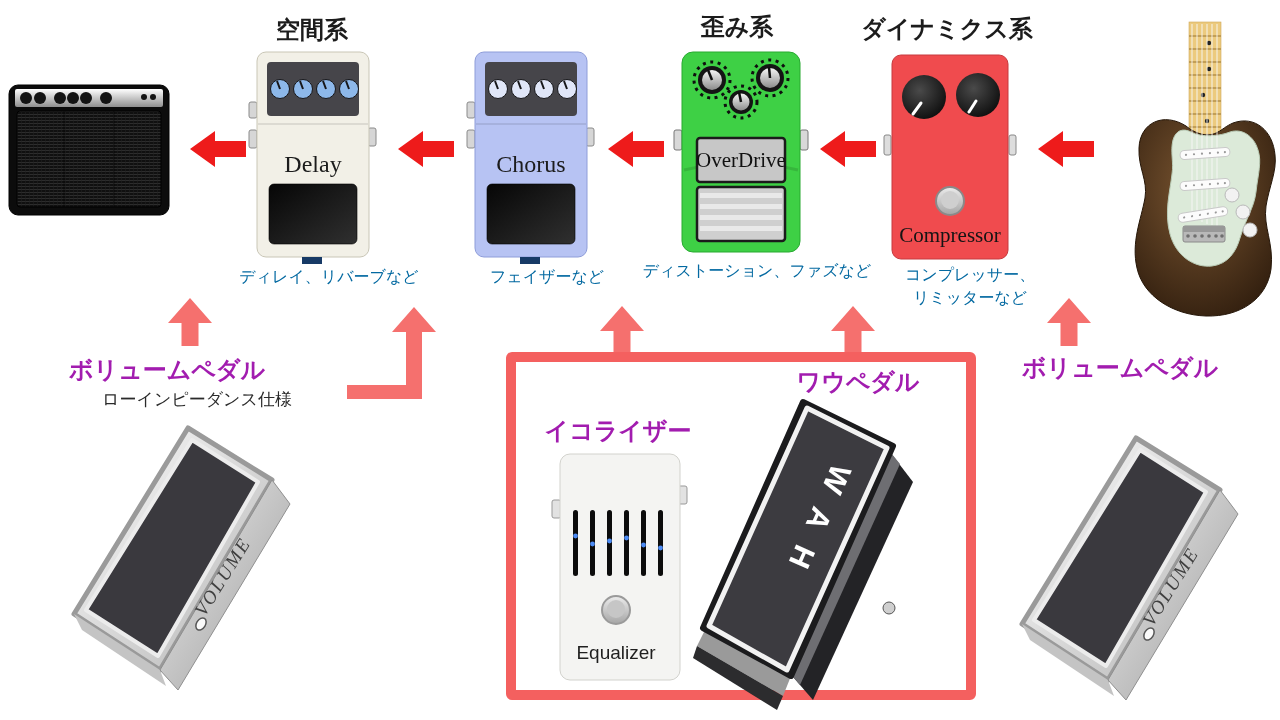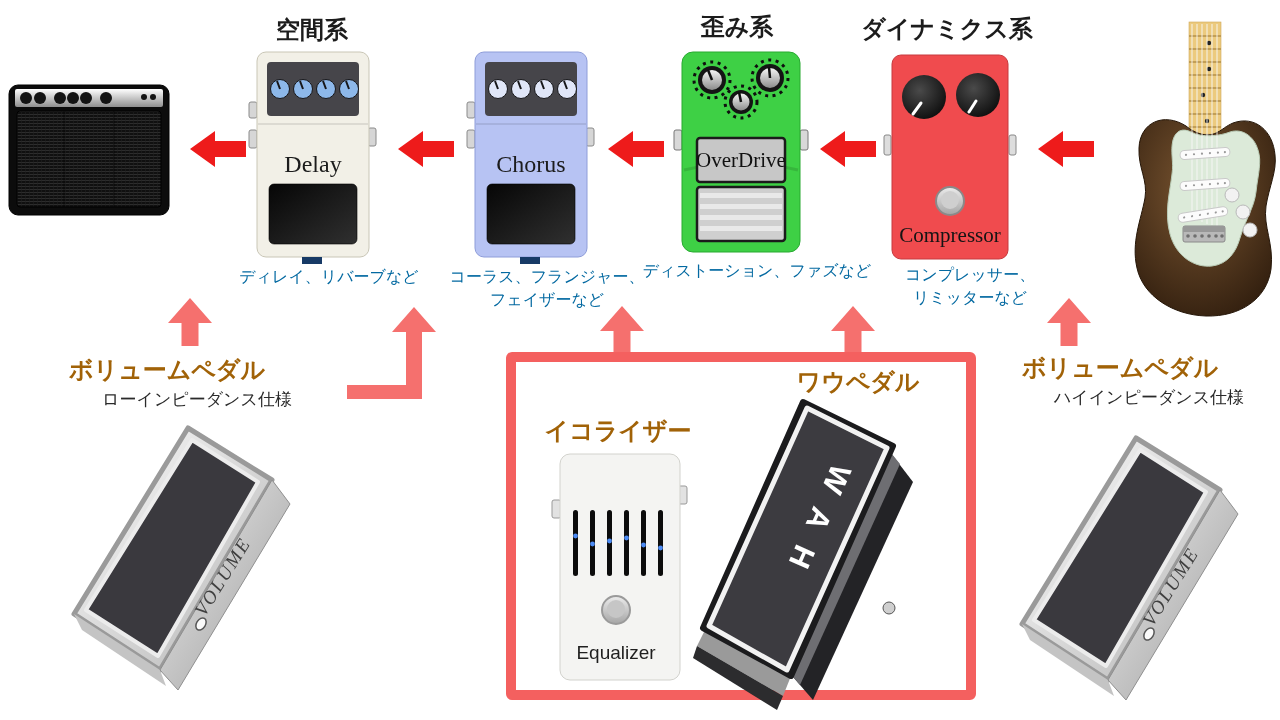--- a/index.html
+++ b/index.html
@@ -2,21 +2,21 @@
 <html><head>
 <meta charset="utf-8">
 <style>
   html,body{margin:0;padding:0;background:#fff;}
   #stage{position:relative;width:1280px;height:720px;background:#fff;overflow:hidden;
          font-family:"DejaVu Sans","Liberation Sans",sans-serif;border-radius:9px;}
   .abs{position:absolute;}
   .ctr{transform:translateX(-50%);text-align:center;}
   .cat-label{font-size:24px;font-weight:bold;color:#1c1c1c;white-space:nowrap;}
   .desc{font-size:16px;line-height:23px;color:#0369a1;white-space:nowrap;margin-left:16px;}
-  .ped-title{font-size:24px;font-weight:bold;color:#a16207;white-space:nowrap;font-family:Liberation Serif, serif;}
+  .ped-title{font-size:24px;font-weight:bold;color:#a21caf;white-space:nowrap;font-family:Liberation Serif, serif;}
   .ped-sub{font-size:17px;color:#2a2a2a;white-space:nowrap;margin-left:29px;}
   .pedal-name{font-family:"Liberation Serif","DejaVu Serif",serif;}
   .eq-name{font-family:"Liberation Sans","DejaVu Sans",sans-serif;}
   .wah-name{font-family:"Liberation Sans",sans-serif;font-weight:bold;}
   .vol-name{font-family:"Liberation Serif","DejaVu Serif",serif;font-style:italic;letter-spacing:2px;}
   #group-box{box-sizing:border-box;border:10px solid #f4605f;border-radius:6px;}
   svg{display:block;overflow:visible;}
 </style>
 </head>
 <body>
@@ -264,21 +264,20 @@
       <polygon points="0,18 25,0 25,10 56,10 56,26 25,26 25,36" fill="#ee1b1b"></polygon>
     </svg>
   <svg class="abs" style="left:1038px;top:131px" width="56" height="36" viewBox="0 0 56 36">
       <polygon points="0,18 25,0 25,10 56,10 56,26 25,26 25,36" fill="#ee1b1b"></polygon>
     </svg>
 
   <div class="abs ctr desc" style="left:313px;top:265px">
     <div>ディレイ、リバーブなど</div>
   </div>
   <div class="abs ctr desc" style="left:531px;top:265px">
-    <div>コーラス、フランジャー、</div>
       <div>フェイザーなど</div>
   </div>
   <div class="abs ctr desc" style="left:741px;top:259px">
       <div>ディストーション、ファズなど</div>
   </div>
   <div class="abs ctr desc" style="left:954px;top:263px">
     <div>コンプレッサー、</div>
       <div>リミッターなど</div>
   </div>
 
@@ -296,21 +295,20 @@
     </svg>
   <svg class="abs" style="left:1047px;top:298px" width="44" height="48" viewBox="0 0 44 48">
       <polygon points="22,0 44,25 30.5,25 30.5,48 13.5,48 13.5,25 0,25" fill="#f5706e"></polygon>
     </svg>
 
   <div id="group-box" class="abs" style="left:506px;top:352px;width:470px;height:348px;z-index:1"></div>
 
   <div class="abs ctr ped-title" style="left:167px;top:354px">ボリュームペダル</div>
   <div class="abs ctr ped-sub" style="left:168px;top:388px">ローインピーダンス仕様</div>
   <div class="abs ctr ped-title" style="left:1120px;top:352px">ボリュームペダル</div>
-  <div class="abs ctr ped-sub" style="left:1120px;top:386px">ハイインピーダンス仕様</div>
 
   <div class="abs ctr ped-title" style="left:618px;top:415px;z-index:3">イコライザー</div>
   <div class="abs ctr ped-title" style="left:858px;top:366px;z-index:3">ワウペダル</div>
 
   <svg class="abs" style="left:60px;top:418px;z-index:2" width="245" height="250" viewBox="0 0 245 250">
     <polygon points="14,196 100,252 212,62 128,10" fill="url(#chromeGrad)" stroke="#9a9a9a" stroke-width="5" stroke-linejoin="round"></polygon>
     <polygon points="14,196 100,252 106,268 22,212" fill="#c4c4c4"></polygon>
     <polygon points="100,252 212,62 230,86 118,272" fill="url(#sideGrad)" stroke="#8f8f8f" stroke-width="1" stroke-linejoin="round"></polygon>
     <polygon points="26,192 98,238 198,64 132,22" fill="#3a393e" stroke="#ececec" stroke-width="4" stroke-linejoin="round"></polygon>
     <g transform="translate(168,162) rotate(-58)">

